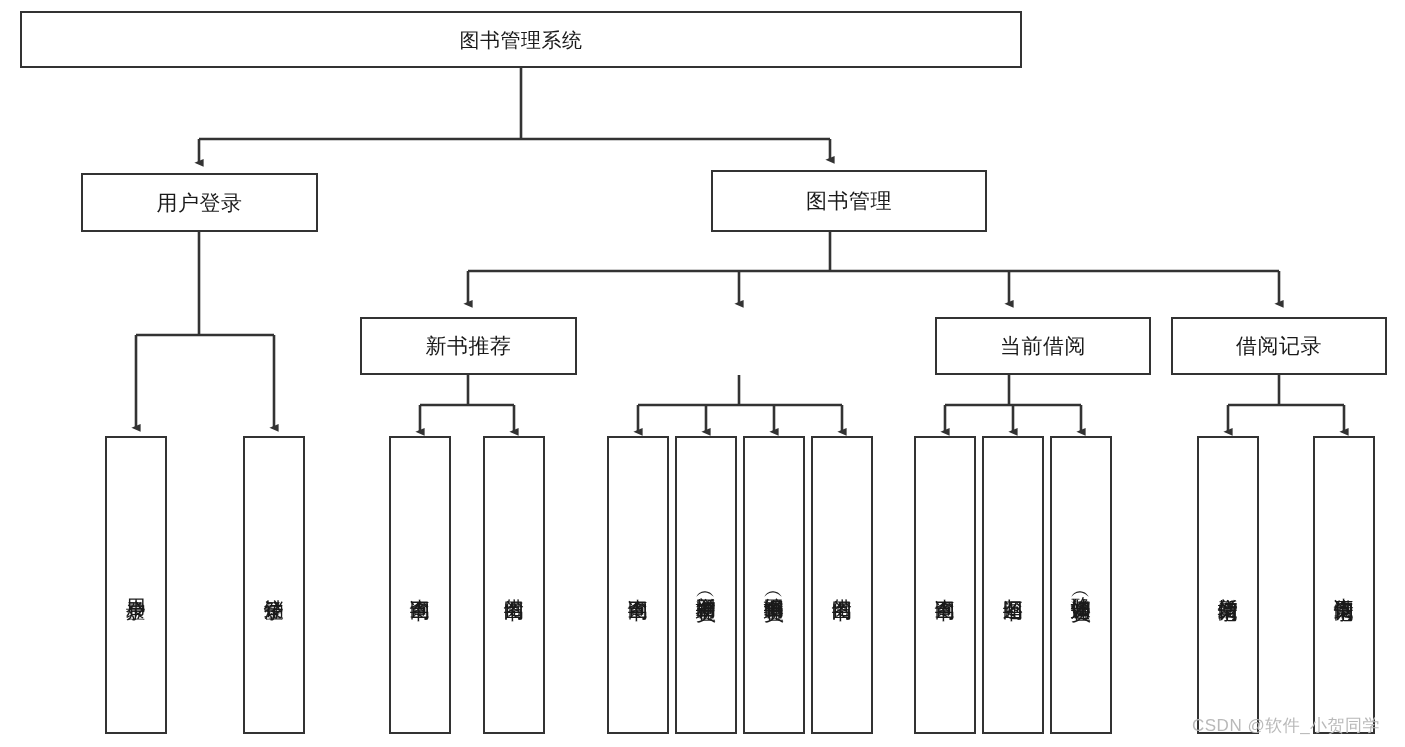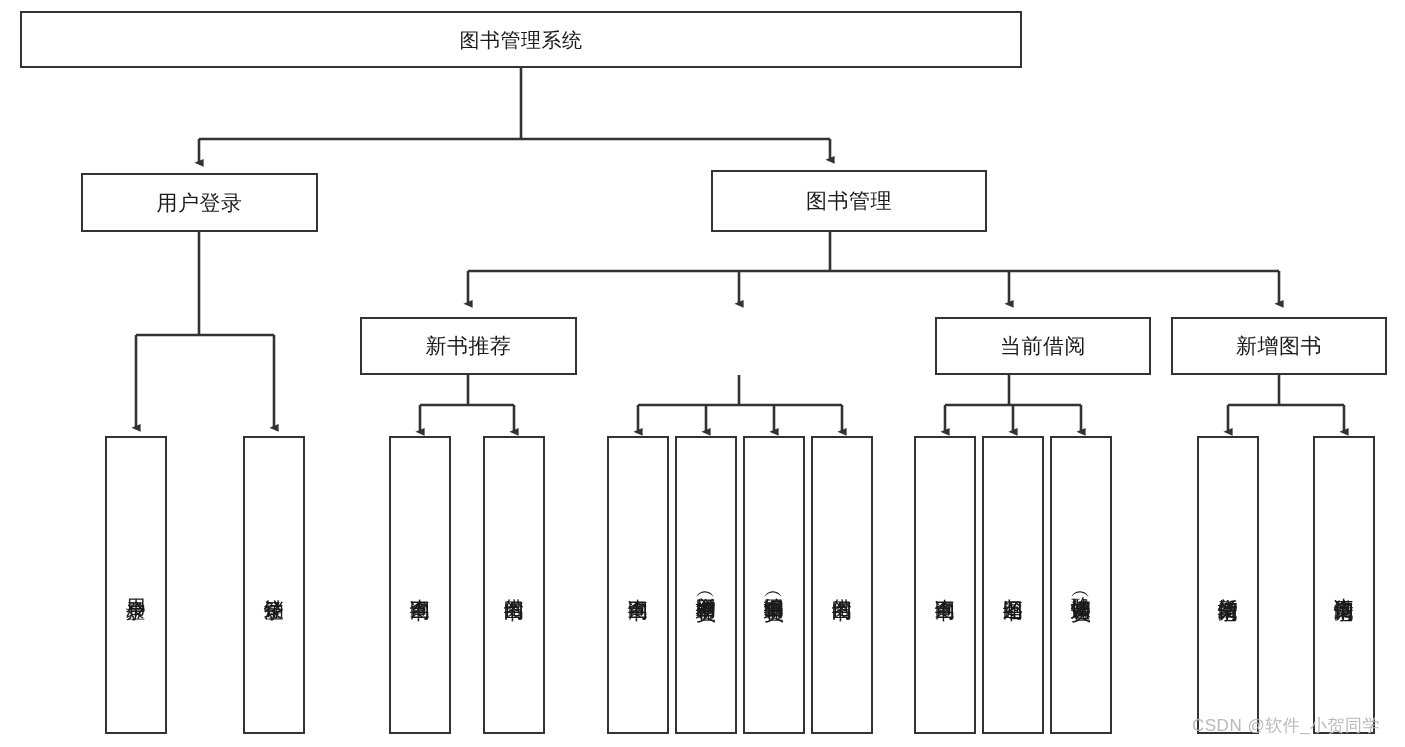--- a/index.html
+++ b/index.html
@@ -137,21 +137,21 @@
     <span class="node-label-h">图书管理</span>
   </div>
 
   <div class="node-box" style="left:360px; top:317px; width:217px; height:58px;">
     <span class="node-label-h">新书推荐</span>
   </div>
   <div class="node-box" style="left:901px; top:317px; width:216px; height:58px;margin-left:34px;">
     <span class="node-label-h">当前借阅</span>
   </div>
   <div class="node-box" style="left:1171px; top:317px; width:216px; height:58px;">
-    <span class="node-label-h">新增图书</span>
+    <span class="node-label-h">借阅记录</span>
   </div>
 
   <div class="node-box" style="left:105px; top:436px; width:62px; height:298px;">
     <span class="node-label-v">用户登录</span>
   </div>
   <div class="node-box" style="left:243px; top:436px; width:62px; height:298px;">
     <span class="node-label-v">注销登录</span>
   </div>
 
   <div class="node-box" style="left:389px; top:436px; width:62px; height:298px;">

